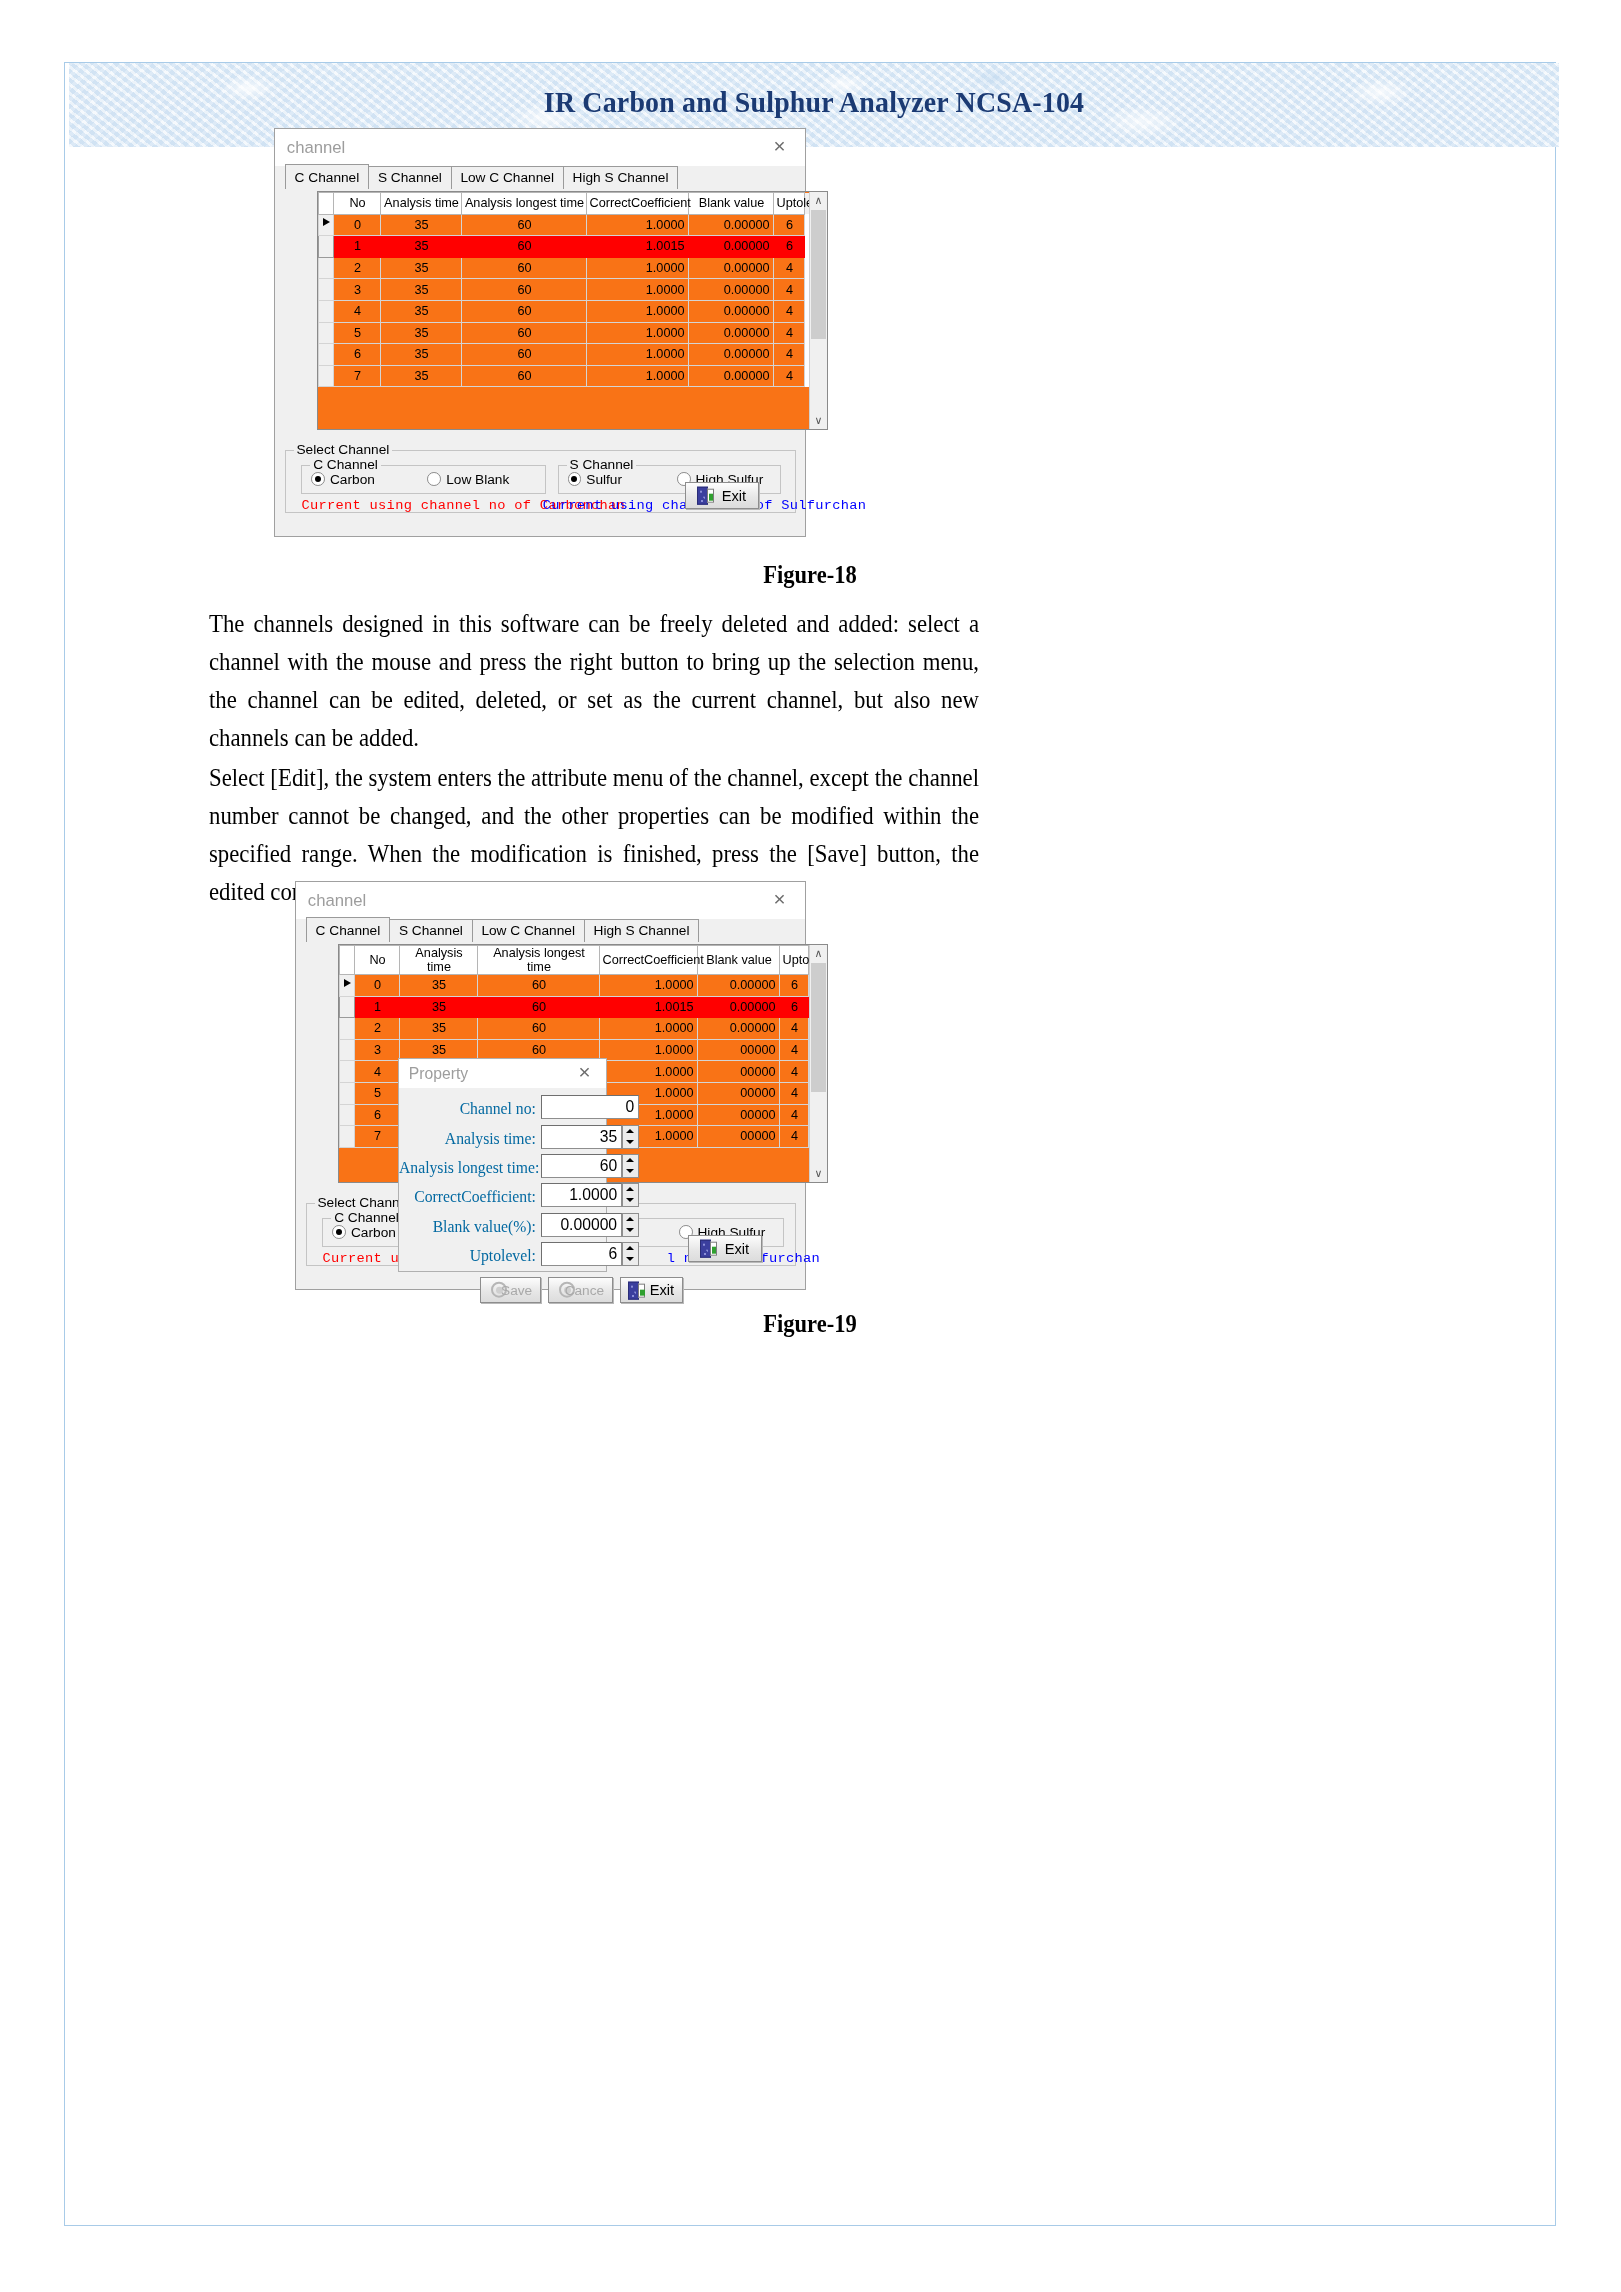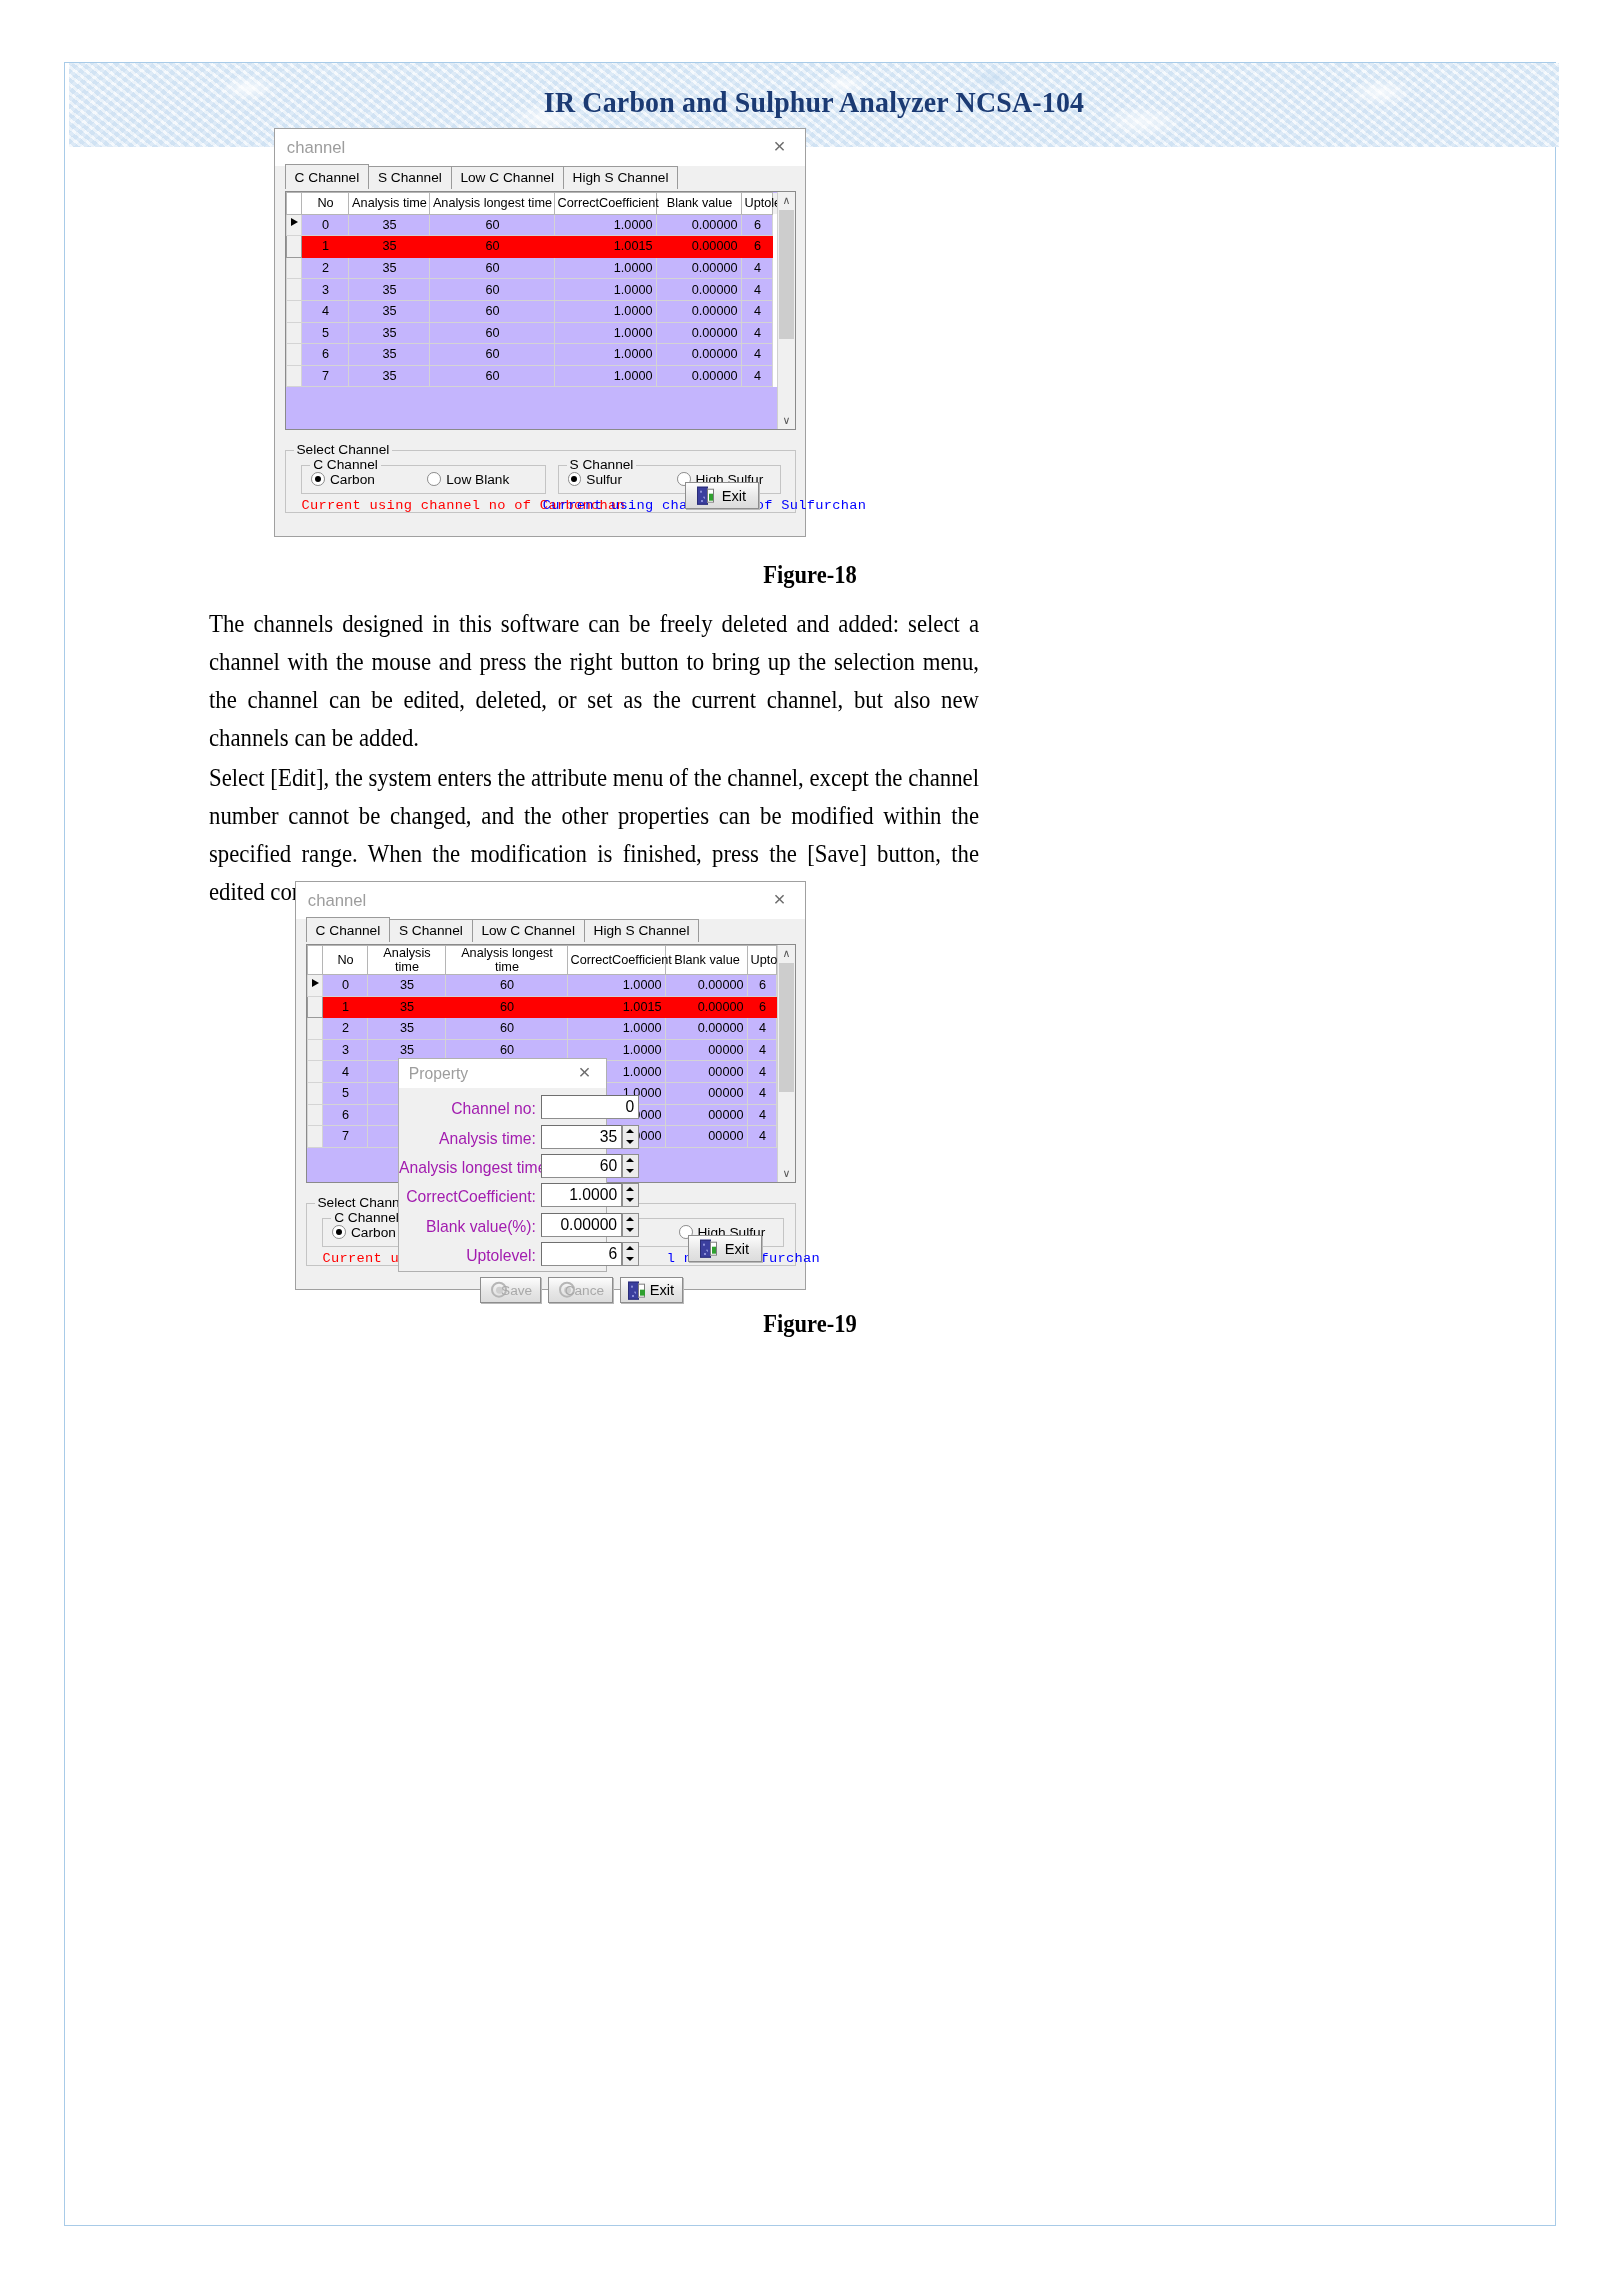--- a/index.html
+++ b/index.html
@@ -120,24 +120,25 @@
     height: 24.5px;
     margin-top: -2px;
     padding-top: 4.9px;
     border-color: #9a9a9a;
     z-index: 3;
   }
 
   
   .grid-wrap {
     position: absolute;
-    background: #c4b5fd;
+    background: #f97316;
     border: 1px solid #8a8a8a;
     box-sizing: border-box;
     overflow: hidden;
+    margin-left: 32px;
   }
   table.grid {
     border-collapse: collapse;
     table-layout: fixed;
     width: 100%;
     font-size: 12.7px;
     font-family: "Liberation Sans", sans-serif;
   }
   table.grid th {
     background: #fff;
@@ -289,22 +290,22 @@
     width: 6.9px; height: 6.9px;
     border-radius: 50%;
     background: #cfcfcf;
   }
   .btn.grey-btn .lbl { right: 7.8px; font-size: 13.7px; }
 
   
   .prop-label {
     position: absolute;
     font-size: 15.7px;
-    font-family: Liberation Sans, sans-serif;
-    color: #a21caf;
+    font-family: Liberation Serif, serif;
+    color: #0369a1;
     text-align: right;
     white-space: nowrap;
   }
   .prop-field {
     position: absolute;
     background: #fff;
     border: 1px solid #8e8e8e;
     border-top-color: #6f6f6f;
     border-left-color: #6f6f6f;
     box-sizing: border-box;

